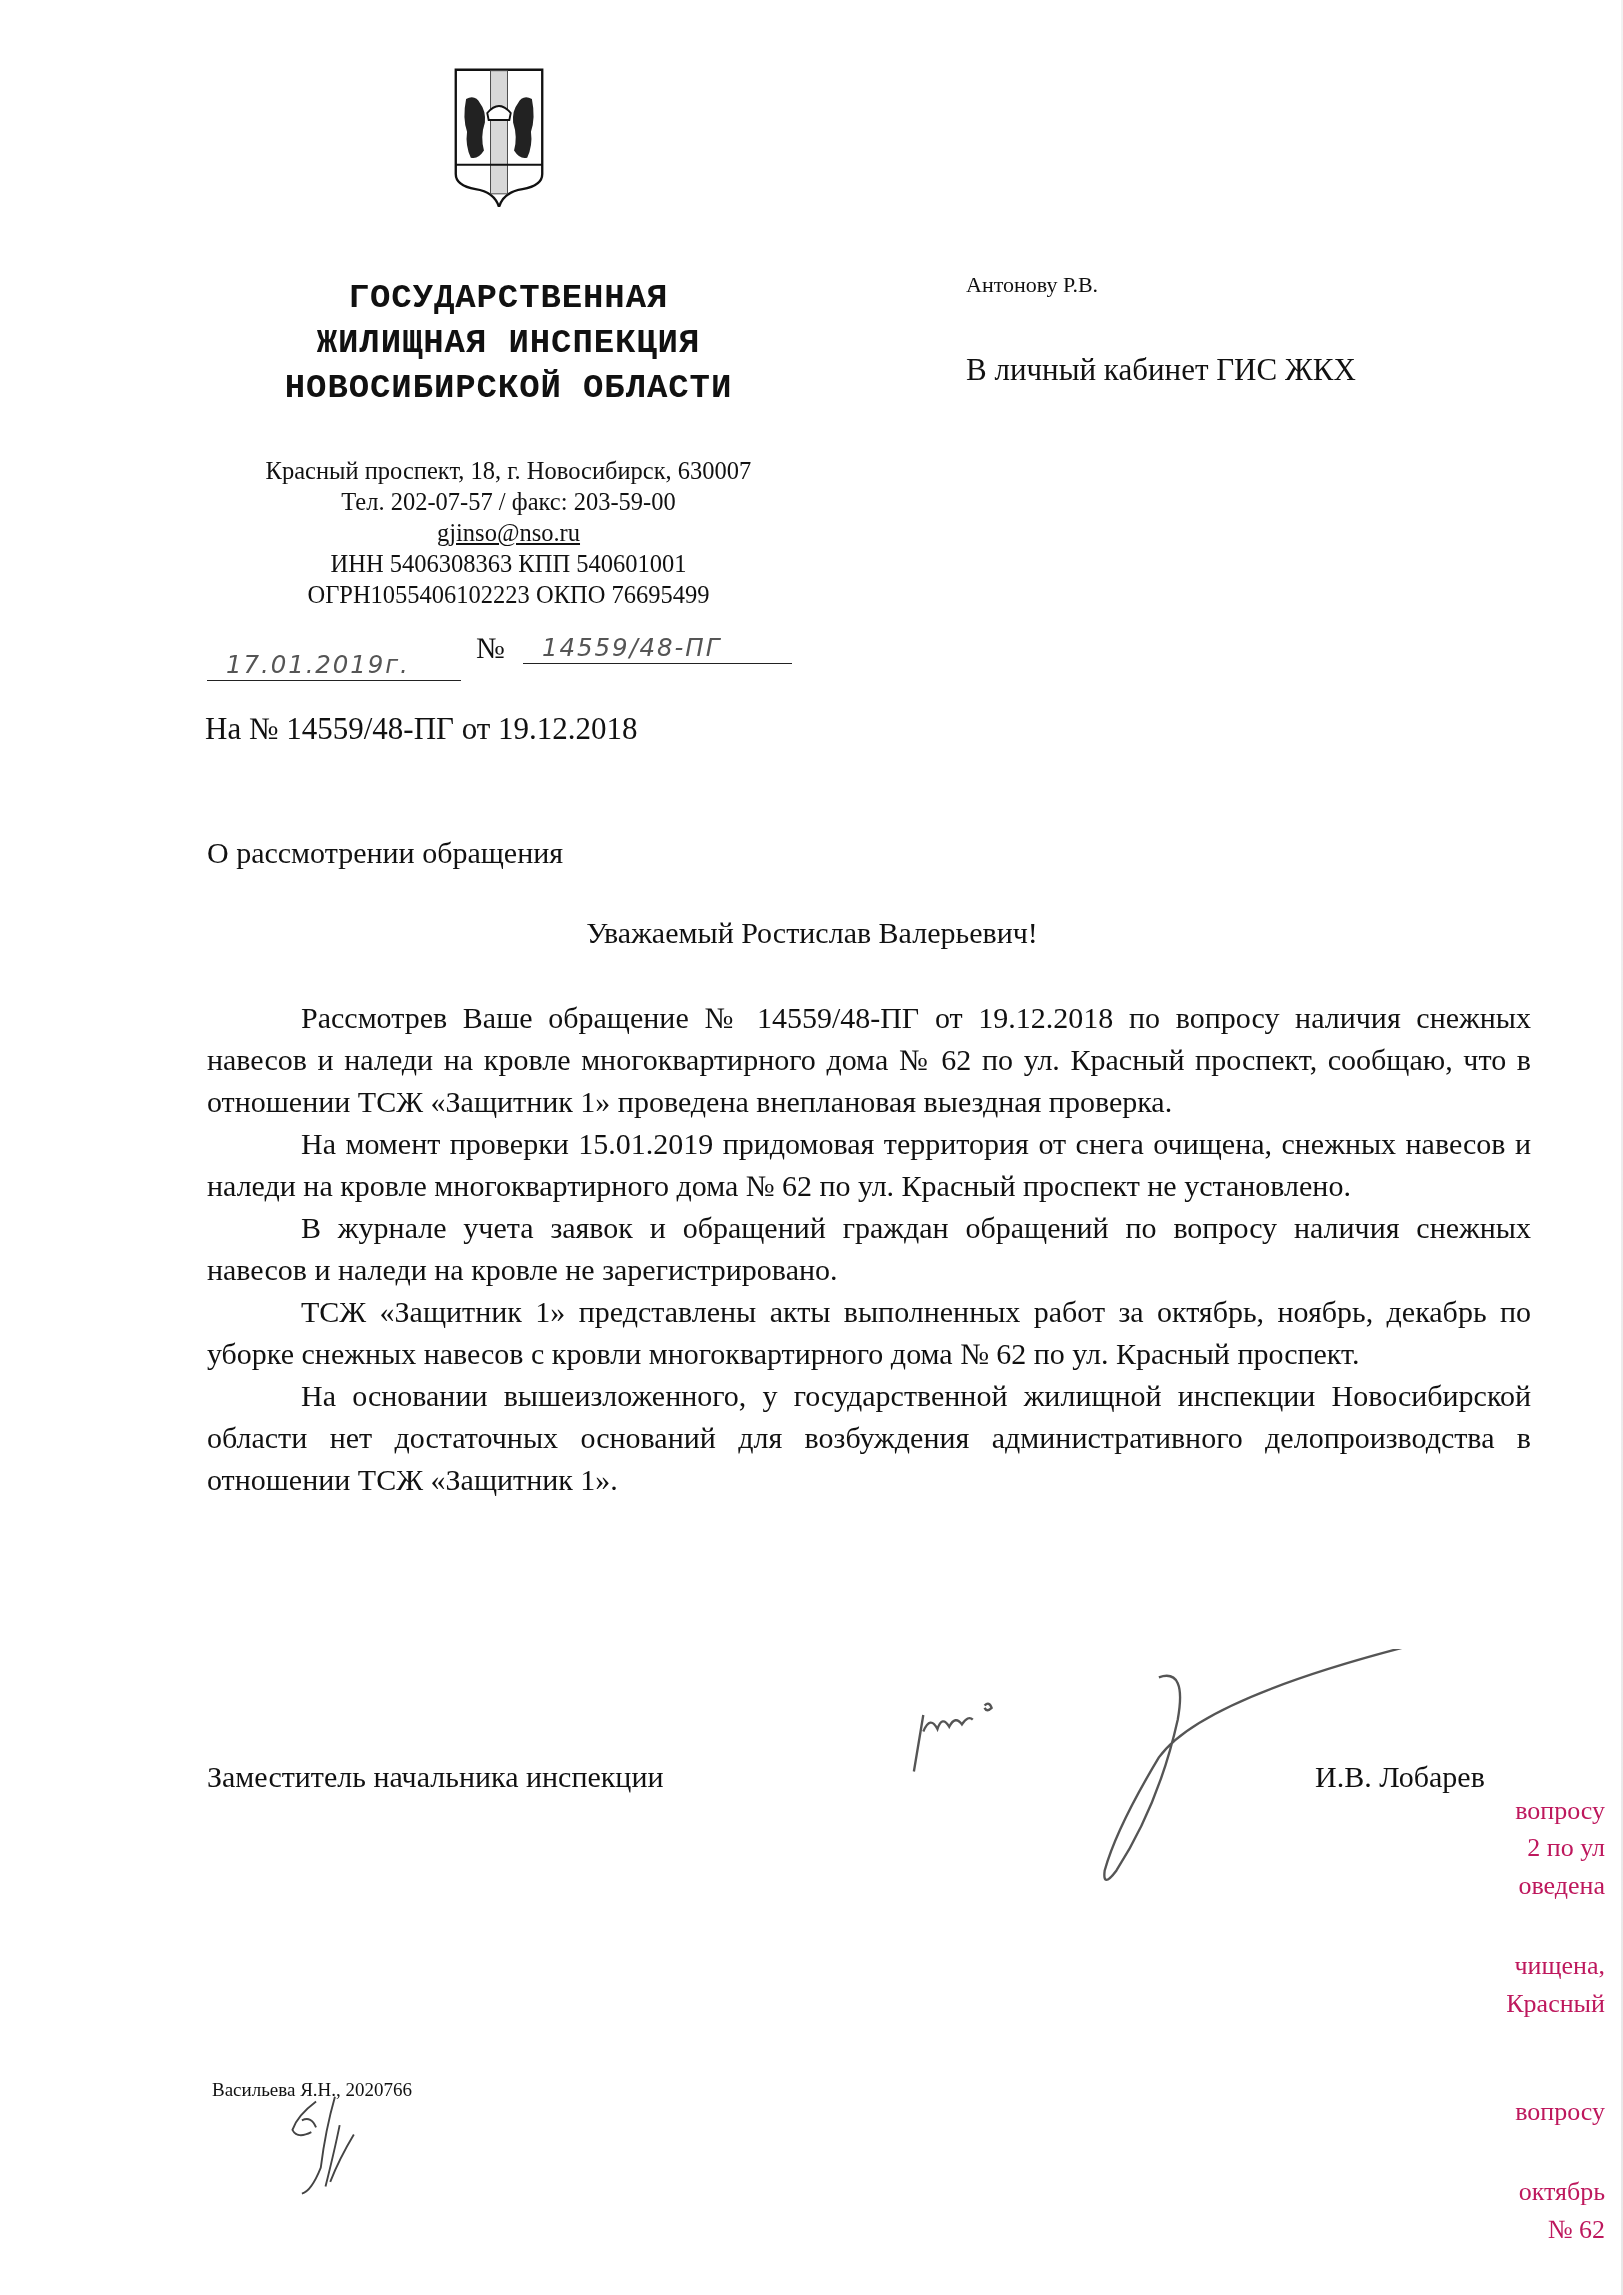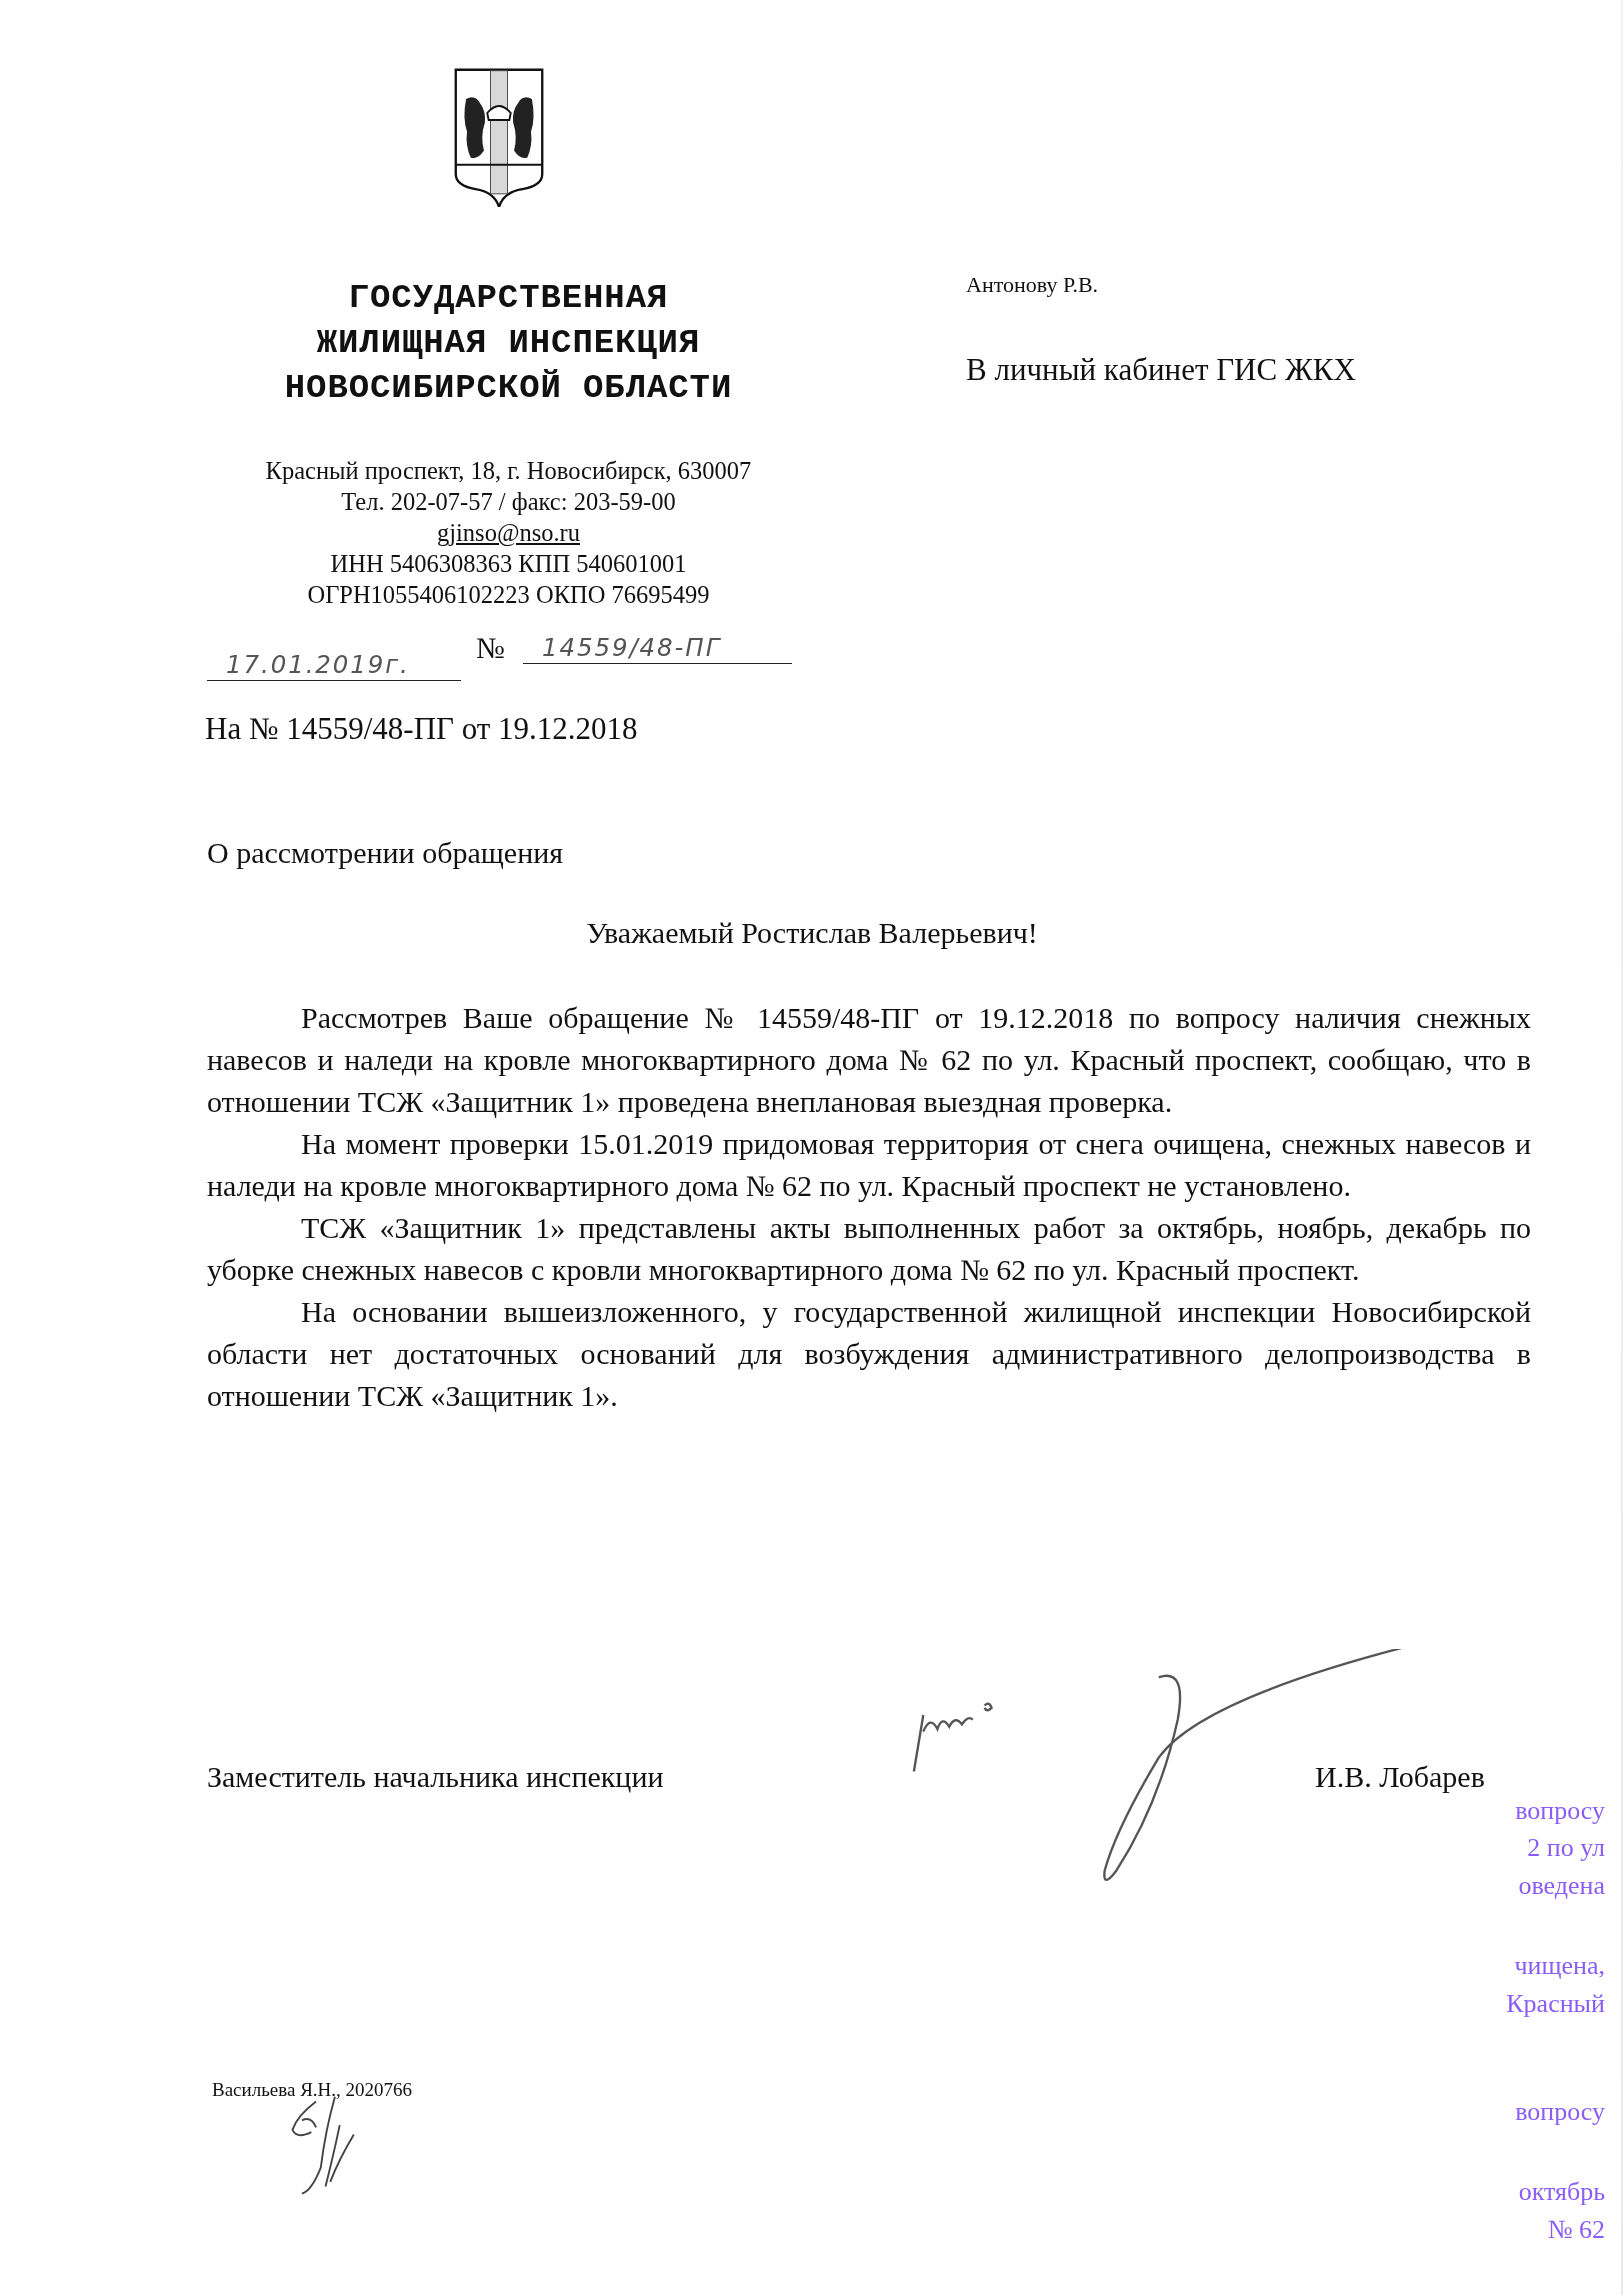--- a/index.html
+++ b/index.html
@@ -40,21 +40,21 @@
   .body { left: 207px; top: 997px; width: 1324px; font-size: 30px; line-height: 42px; text-align: justify; }
   .body p { margin: 0; text-indent: 94px; text-align: justify; }
   
   .sigtitle { left: 207px; top: 1758px; font-size: 30px; line-height: 38px; white-space: nowrap; }
   .signame { left: 1315px; top: 1758px; font-size: 30px; line-height: 38px; white-space: nowrap; }
   #signature { left: 895px; top: 1649px; width: 589px; height: 245px; }
   
   .exec { left: 212px; top: 2078px; font-size: 19px; line-height: 23.6px; white-space: nowrap; }
   #exec-sign { left: 283px; top: 2092px; width: 85px; height: 104px; }
   
-  .ghost { color: #8b5cf6; font-size: 26px; line-height: 40px; right: 19px; text-align: right; white-space: nowrap; }
+  .ghost { color: #be185d; font-size: 26px; line-height: 40px; right: 19px; text-align: right; white-space: nowrap; }
   .edge { right: 0; top: 0; width: 2.8px; height: 2295px; background: linear-gradient(#f2f2f2, #e8e8e8); }
 </style>
 </head>
 <body>
 
 <svg id="emblem" class="abs" viewBox="0 0 200 300">
   <path d="M8 8 H192 V230 Q192 255 150 262 Q110 268 100 300 Q90 268 50 262 Q8 255 8 230 Z" fill="#fff" stroke="#111" stroke-width="5"></path>
   <rect x="82" y="10" width="36" height="262" fill="#d8d8d8" stroke="#444" stroke-width="2"></rect>
   <line x1="8" y1="210" x2="192" y2="210" stroke="#111" stroke-width="4"></line>
   <path d="M75 100 Q100 70 125 100 L122 115 L78 115 Z" fill="#fff" stroke="#111" stroke-width="4"></path>
@@ -87,20 +87,21 @@
 <div class="abs addr2">В личный кабинет ГИС ЖКХ</div>
 
 <div class="abs subject">О рассмотрении обращения</div>
 <div class="abs greeting">
   <span>Уважаемый Ростислав Валерьевич!</span>
 </div>
 
 <div class="abs body">
   <p>Рассмотрев Ваше обращение № 14559/48-ПГ от 19.12.2018 по вопросу наличия снежных навесов и наледи на кровле многоквартирного дома № 62 по ул. Красный проспект, сообщаю, что в отношении ТСЖ «Защитник 1» проведена внеплановая выездная проверка.</p>
   <p>На момент проверки 15.01.2019 придомовая территория от снега очищена, снежных навесов и наледи на кровле многоквартирного дома № 62 по ул. Красный проспект не установлено.</p>
+  <p>В журнале учета заявок и  обращений граждан обращений по вопросу наличия снежных навесов и наледи на кровле не зарегистрировано.</p>
   <p>ТСЖ «Защитник 1» представлены акты выполненных работ за октябрь, ноябрь, декабрь по уборке снежных навесов с кровли многоквартирного дома № 62 по ул. Красный проспект.</p>
   <p>На основании вышеизложенного, у государственной жилищной инспекции Новосибирской области нет достаточных оснований для возбуждения административного делопроизводства в отношении  ТСЖ «Защитник 1».</p>
 </div>
 
 <div class="abs sigtitle">Заместитель начальника инспекции</div>
 <svg id="signature" class="abs" viewBox="0 0 1250 520">
   <path d="M40 260 L60 140 M60 175 Q75 140 90 170 Q100 140 115 165 Q128 140 142 160 Q155 140 165 150 M190 120 Q200 110 205 125 Q195 135 190 125" fill="none" stroke="#555" stroke-width="5"></path>
   <path d="M560 60 Q620 40 600 150 Q560 330 470 470 Q440 510 445 470 Q470 380 560 230 Q660 90 1230 -40" fill="none" stroke="#555" stroke-width="5"></path>
 </svg>
 <div class="abs signame">И.В. Лобарев</div>

